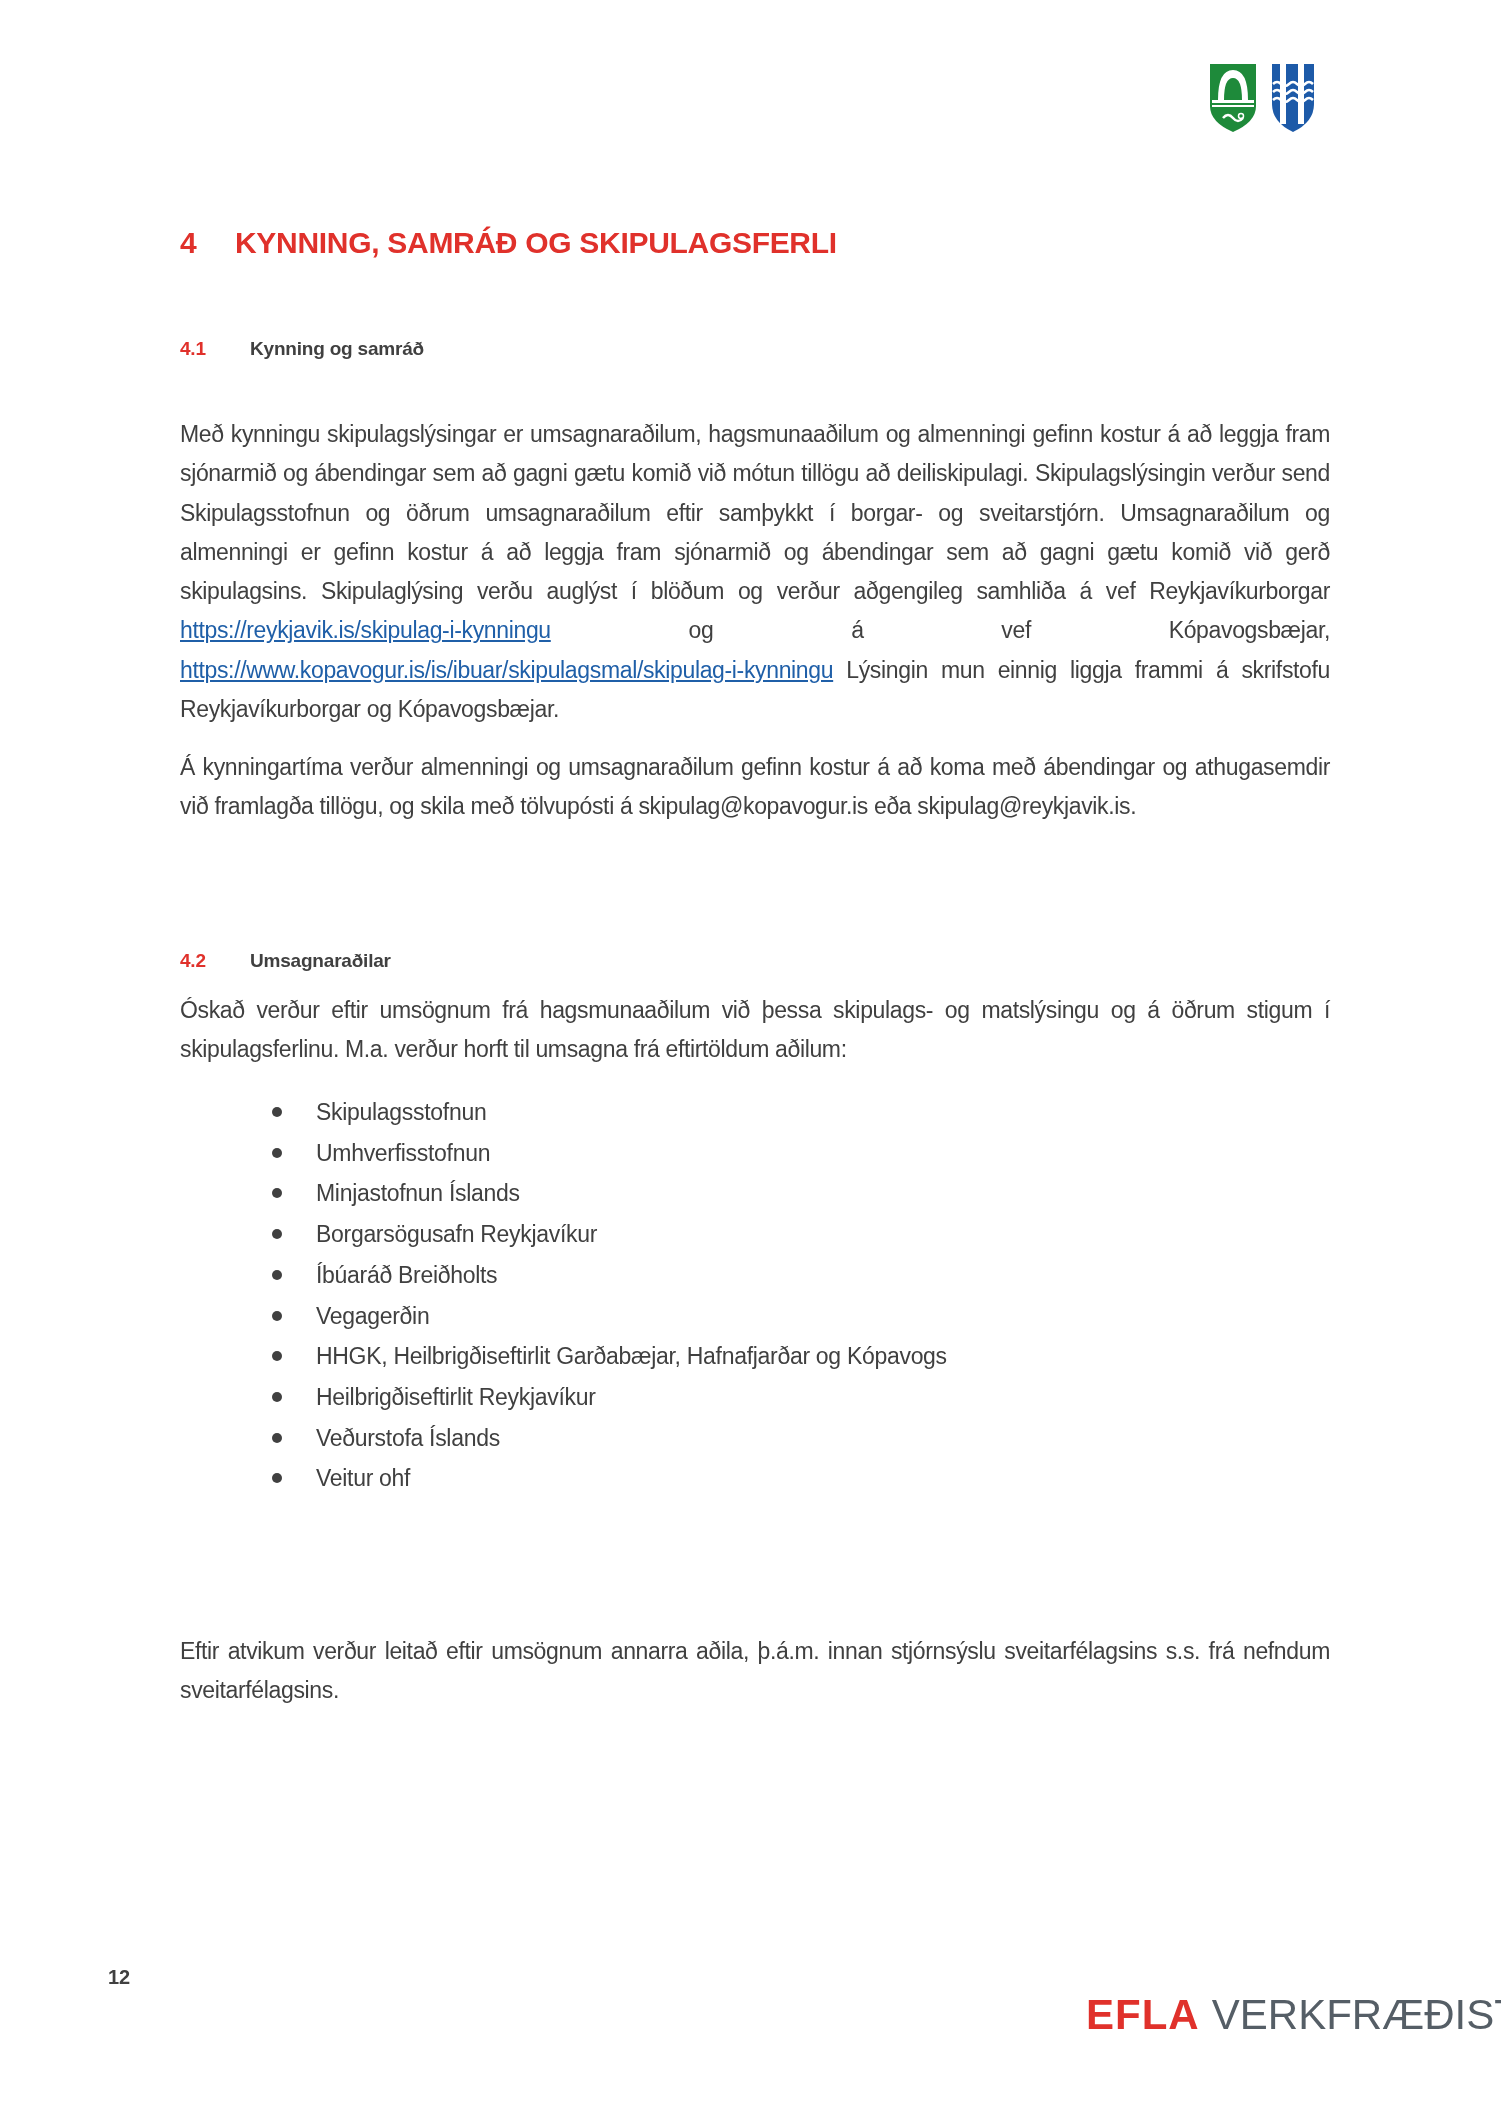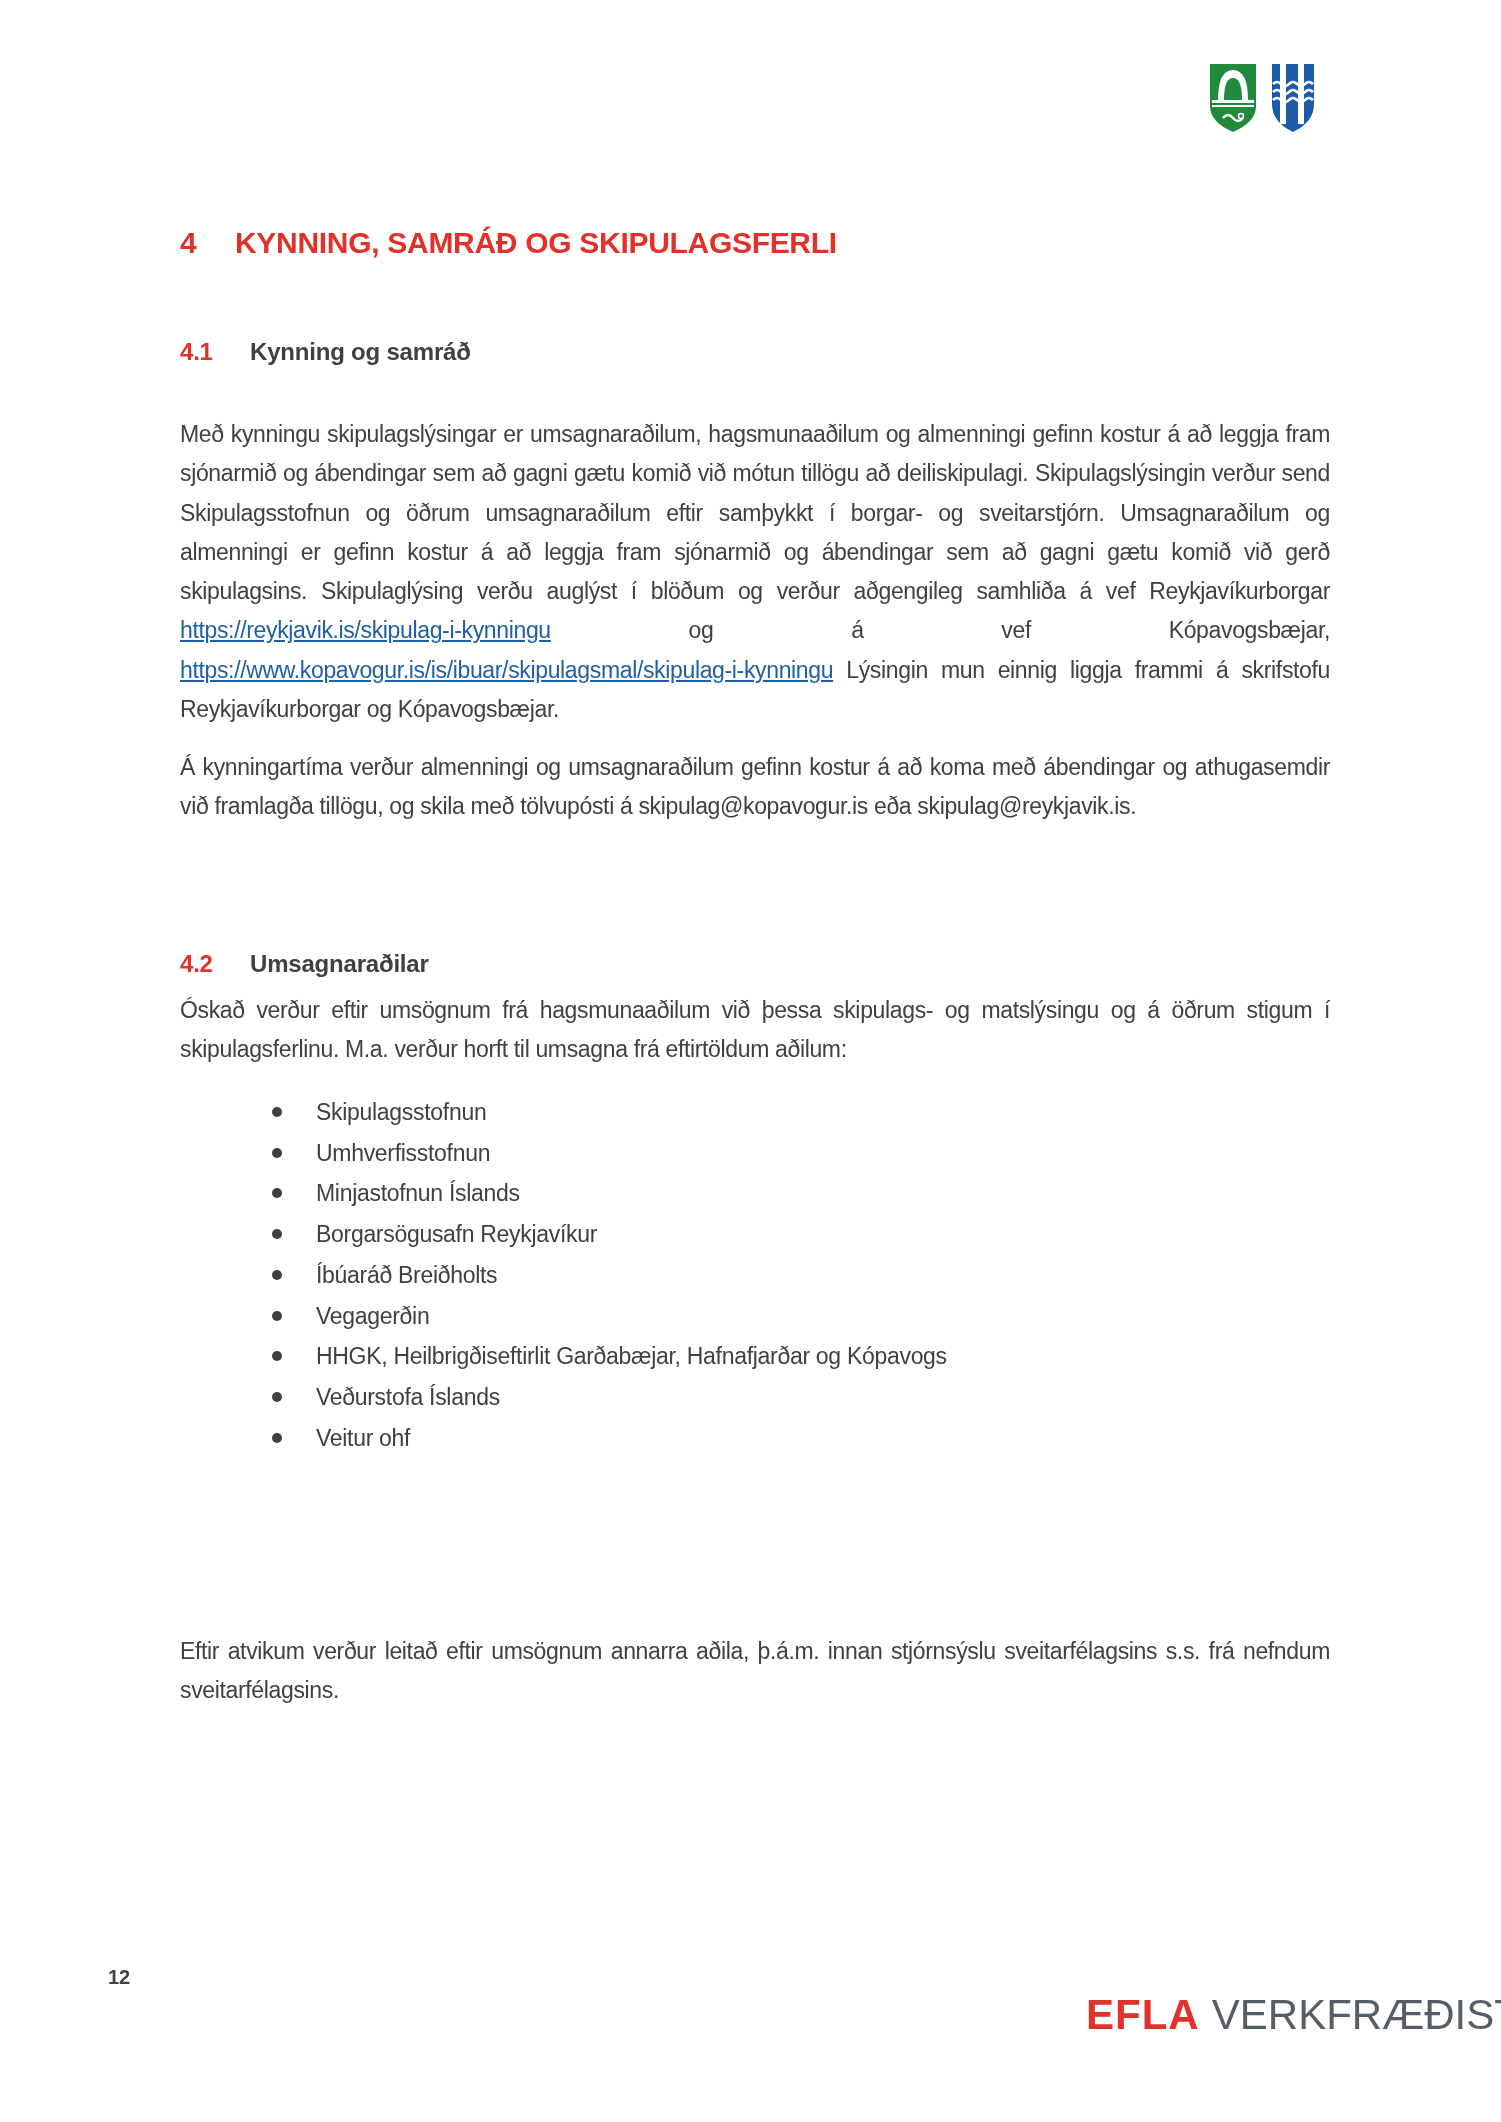--- a/index.html
+++ b/index.html
@@ -13,21 +13,21 @@
 
   .h1 {
     position: absolute; left: 180px; top: 226px;
     font-size: 30px; font-weight: bold; color: #e0312b;
     letter-spacing: -0.3px;
   }
   .h1 .num { display: inline-block; width: 55px; }
 
   .h2 {
     position: absolute; left: 180px;
-    font-size: 24px; font-weight: bold; color: #404040;
+    font-size: 19px; font-weight: bold; color: #404040;
     letter-spacing: -0.2px;
   }
   .h2 .num { display: inline-block; width: 70px; color: #e0312b; }
 
   .para {
     position: absolute; left: 180px; width: 1150px;
     font-size: 23px; line-height: 39.3px; color: #404040;
     text-align: justify; letter-spacing: -0.35px;
   }
   .para a { color: #1f5fa8; text-decoration: underline; }
@@ -94,20 +94,21 @@
 <div class="para" style="top:991px;">Óskað verður eftir umsögnum frá hagsmunaaðilum við þessa skipulags- og matslýsingu og á öðrum stigum í skipulagsferlinu. M.a. verður horft til umsagna frá eftirtöldum aðilum:</div>
 
 <ul class="bullets">
   <li><span class="dot"></span><span>Skipulagsstofnun</span></li>
   <li><span class="dot"></span><span>Umhverfisstofnun</span></li>
   <li><span class="dot"></span><span>Minjastofnun Íslands</span></li>
   <li><span class="dot"></span><span>Borgarsögusafn Reykjavíkur</span></li>
   <li><span class="dot"></span><span>Íbúaráð Breiðholts</span></li>
   <li><span class="dot"></span><span>Vegagerðin</span></li>
   <li><span class="dot"></span><span>HHGK, Heilbrigðiseftirlit Garðabæjar, Hafnafjarðar og Kópavogs</span></li>
+  <li><span class="dot"></span><span>Heilbrigðiseftirlit Reykjavíkur</span></li>
   <li><span class="dot"></span><span>Veðurstofa Íslands</span></li>
   <li><span class="dot"></span><span>Veitur ohf</span></li>
 </ul>
 
 <div class="para" style="top:1632px;">Eftir atvikum verður leitað eftir umsögnum annarra aðila, þ.á.m. innan stjórnsýslu sveitarfélagsins s.s. frá nefndum sveitarfélagsins.</div>
 
 <div class="page-num">12</div>
 <div class="footer-logo">
   <span class="brand">EFLA</span>
   <span class="sub">VERKFRÆÐISTOFA</span>

